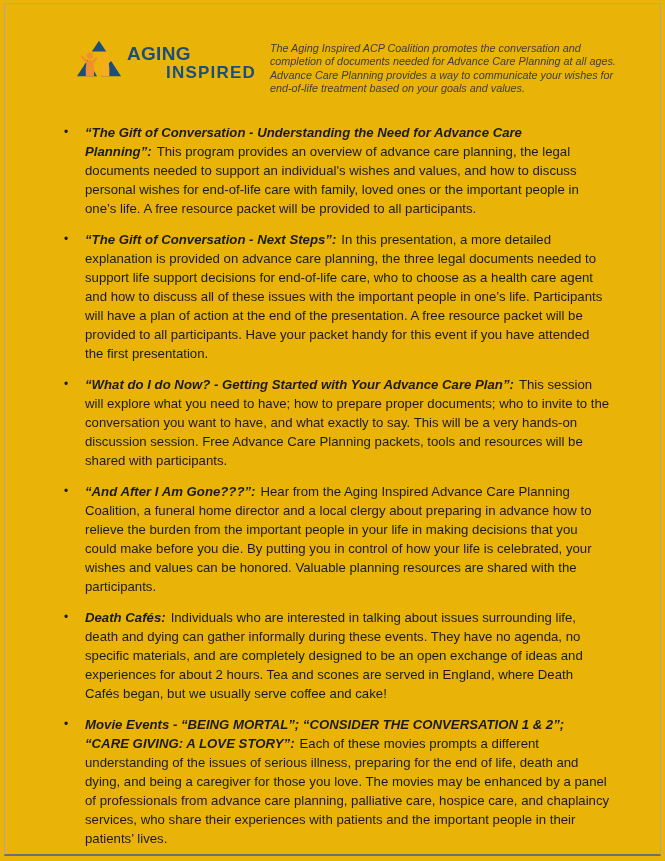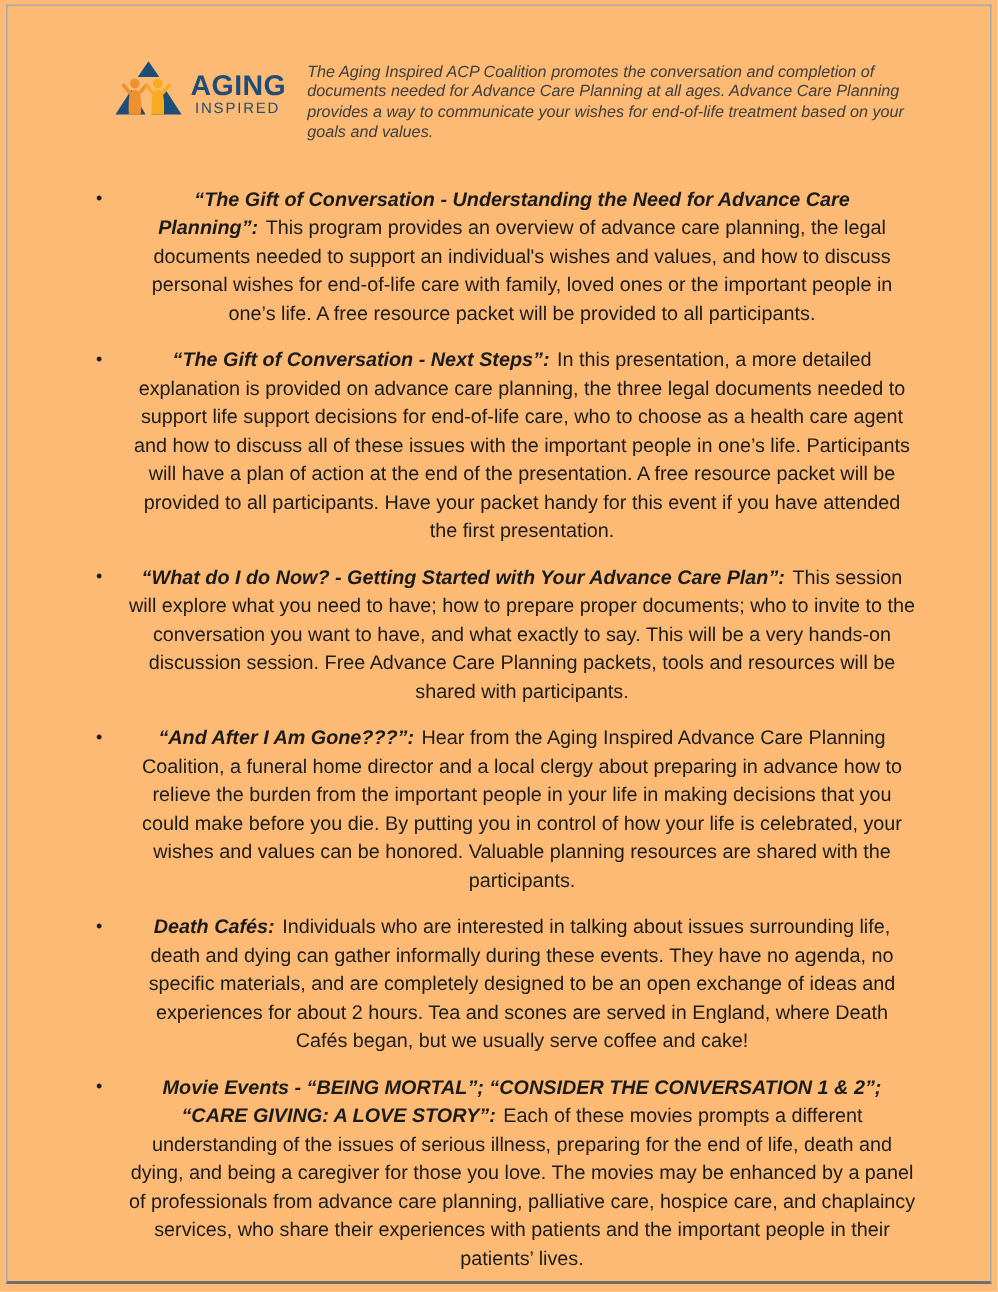--- a/index.html
+++ b/index.html
@@ -2,58 +2,58 @@
 <html><head>
 <meta charset="utf-8">
 <style>
   html,body{margin:0;padding:0;}
   body{
     width:665px;height:861px;background:#ffffff;position:relative;
     font-family:"Liberation Sans","DejaVu Sans",sans-serif;
     -webkit-font-smoothing:antialiased;
   }
   .page{
-    position:absolute;inset:0;overflow:hidden;background:#fdba74;
+    position:absolute;inset:0;overflow:hidden;background:#eab308;
   }
   .page-border{
     position:absolute;left:4px;top:3px;right:4px;bottom:5px;
     border:1px solid #a8a8ab;border-bottom:2px solid #6f6f73;
     pointer-events:none;
   }
   
   .header{
     display:flex;align-items:flex-start;
     padding:36px 36px 0 76px;gap:14px;
   }
   .logo{
     display:flex;align-items:center;gap:5px;flex:0 0 auto;margin-top:2px;
   }
   .logo-text{display:flex;flex-direction:column;line-height:1;}
   .brand-top{
     font-size:19px;font-weight:800;letter-spacing:.3px;color:#1d4e79;
   }
   .brand-bottom{
-    font-size:10px;font-weight:400;letter-spacing:1.2px;color:#1d4e79;margin-top:1px;padding-left:3px;
+    font-size:17px;font-weight:700;letter-spacing:1.2px;color:#1d4e79;margin-top:1px;padding-left:3px;margin-left:36px;
   }
   .tagline{
     font-size:10.8px;line-height:13.4px;font-style:italic;font-weight:400;
     color:#3e3e3e;max-width:432px;margin-top:6px;
   }
   
   .doc-title{
     text-align:center;font-size:20px;font-weight:bold;color:#0e0e0e;
     margin:21px 30px 0 30px;letter-spacing:.1px;
   }
   
   ul.events{
     list-style:none;margin:17px 54px 0 61px;padding:0;
   }
   ul.events li{
     position:relative;padding-left:24px;margin-bottom:12px;
-    font-size:13.2px;line-height:19px;color:#1b1b1b;text-align:center;
+    font-size:13.2px;line-height:19px;color:#1b1b1b;text-align:left;
   }
   ul.events li::before{
     content:"\2022";position:absolute;left:3px;top:0;color:#1b1b1b;font-size:12px;
   }
   .evt-head{font-weight:bold;font-style:italic;margin-right:5px;}
 </style>
 </head>
 <body>
 
 <div class="page">

